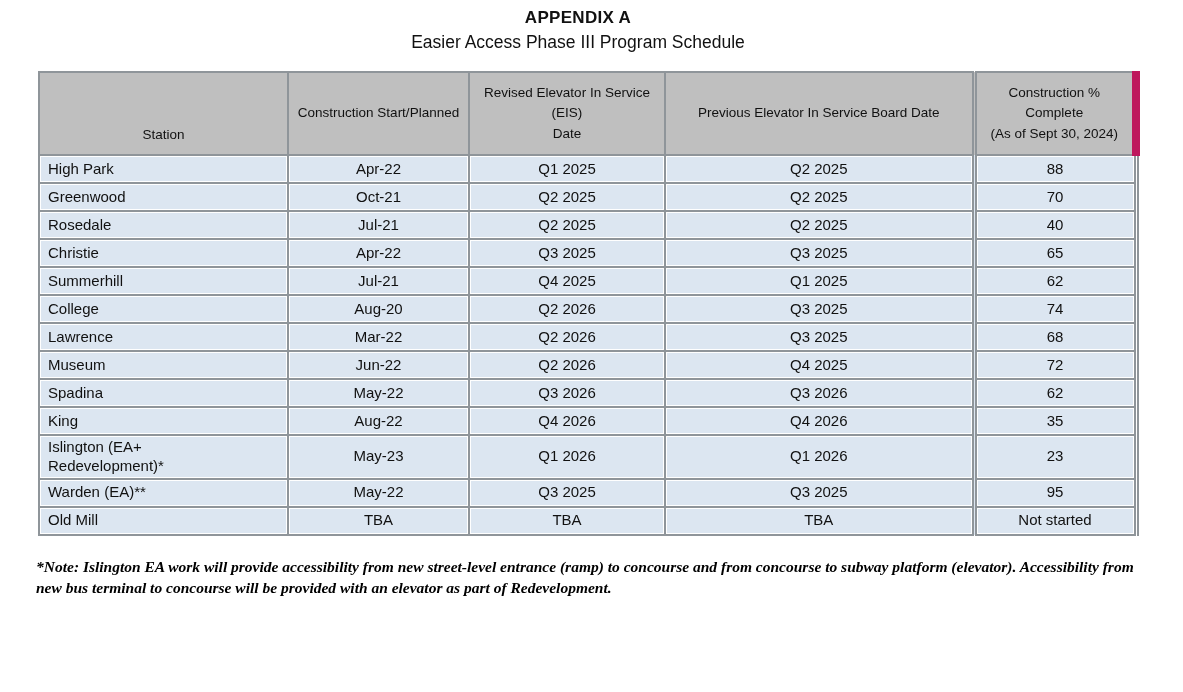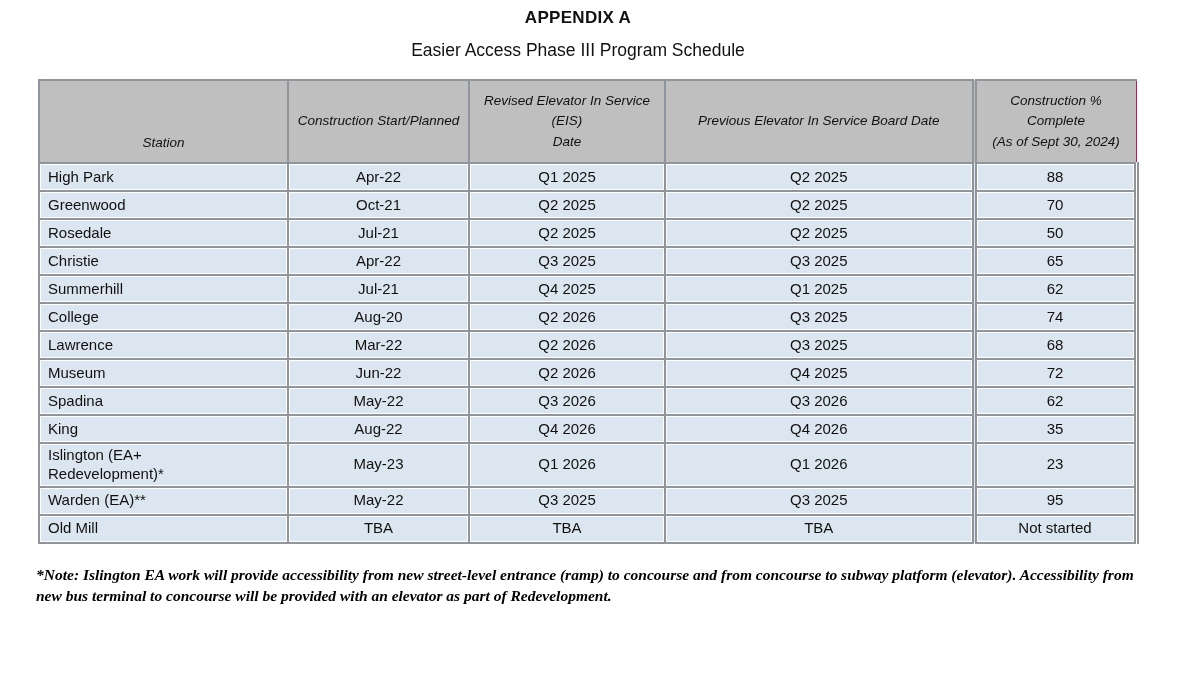--- a/index.html
+++ b/index.html
@@ -7,37 +7,37 @@
     width:1183px;height:692px;
     font-family:"Liberation Sans","DejaVu Sans",sans-serif;
     color:#111;overflow:hidden;
   }
   .page{position:relative;width:1156px;height:692px;}
   .title{
     padding-top:8px;text-align:center;
     font-size:17px;font-weight:700;letter-spacing:.3px;
   }
   .subtitle{
-    text-align:center;font-size:17.5px;margin-top:12px;
+    text-align:center;font-size:17.5px;margin-top:4px;
   }
   table.schedule{
     margin:18px 0 0 38px;
     border-collapse:collapse;table-layout:fixed;
     width:1099px;
   }
   .schedule th{
     background:#bfbfbf;
     border:2px solid #8f959a;
     font-weight:400;font-size:13.5px;line-height:1.5;
     text-align:center;vertical-align:middle;
     white-space:pre-line;
-    padding:2px 6px;height:70px;font-style:italic;
+    padding:2px 6px;height:70px;
   }
   .schedule th.col-station{vertical-align:bottom;padding-bottom:9px;}
-  .schedule th.last-col{border-right:1px solid #be185d;}
+  .schedule th.last-col{border-right:8px solid #be185d;}
   .schedule td{
     background:#dce6f1;
     border:2px solid #8f959a;
     box-shadow:inset 0 0 0 1px #ffffff;
     font-size:15px;line-height:1.25;
     text-align:center;vertical-align:middle;
     padding:2px 8px;height:22px;
   }
   .schedule td.station{text-align:left;white-space:pre-line;}
   .schedule .dbl{border-left:5px double #8f959a;}
@@ -89,21 +89,21 @@
           <td>Oct-21</td>
           <td>Q2 2025</td>
           <td>Q2 2025</td>
           <td class="dbl last-col">70</td>
         </tr>
         <tr>
           <td class="station">Rosedale</td>
           <td>Jul-21</td>
           <td>Q2 2025</td>
           <td>Q2 2025</td>
-          <td class="dbl last-col">50</td>
+          <td class="dbl last-col">40</td>
         </tr>
         <tr>
           <td class="station">Christie</td>
           <td>Apr-22</td>
           <td>Q3 2025</td>
           <td>Q3 2025</td>
           <td class="dbl last-col">65</td>
         </tr>
         <tr>
           <td class="station">Summerhill</td>

